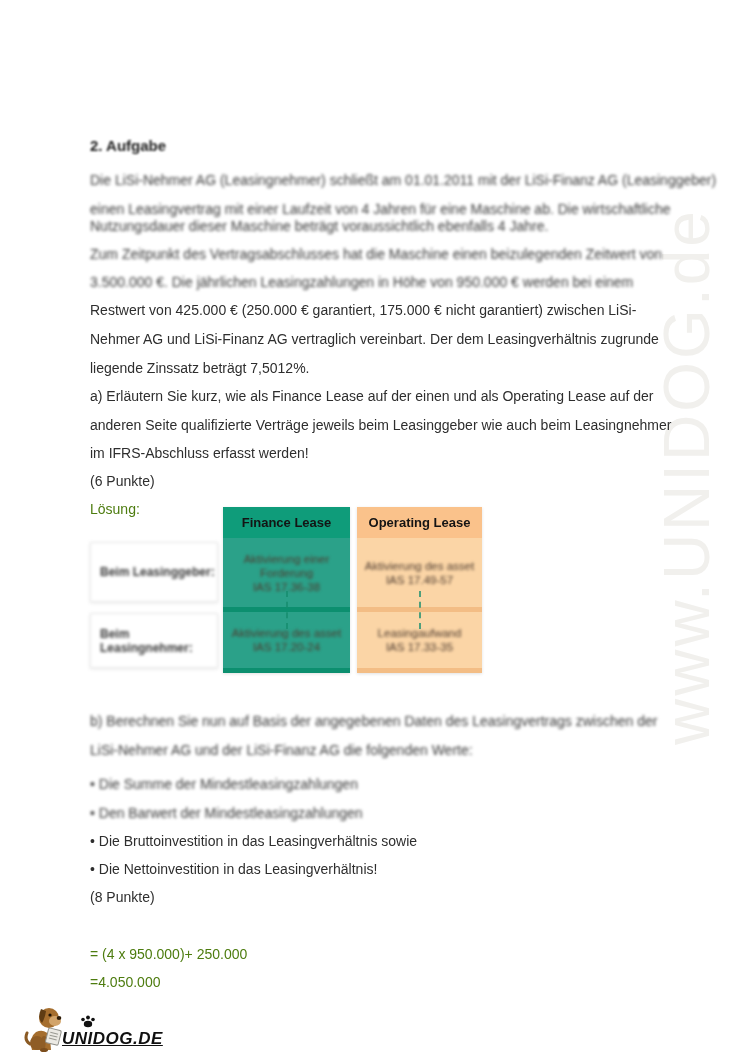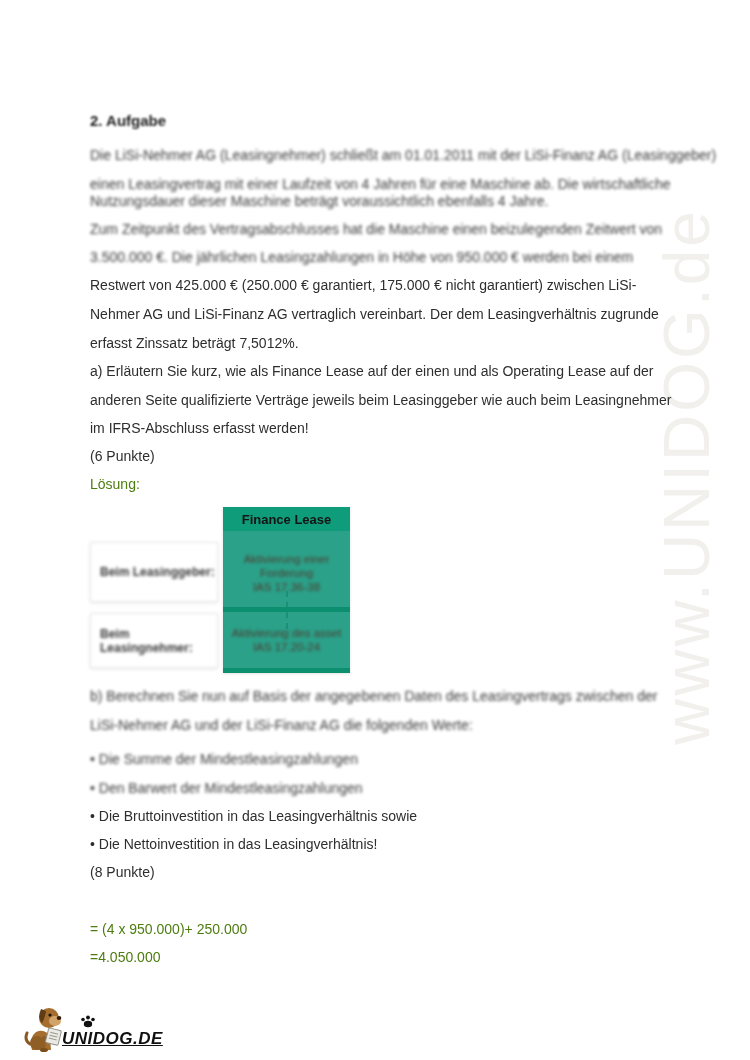--- a/index.html
+++ b/index.html
@@ -20,21 +20,21 @@
     letter-spacing:3px;
     color:#f1f0ed;
     white-space:nowrap;
     z-index:0;
     font-weight:400;
   }
   
   .ln{
     position:absolute;left:90px;
     font-size:14px;line-height:18px;
-    color:#2e2e2e;white-space:nowrap;z-index:2;
+    color:#2e2e2e;white-space:nowrap;z-index:2;margin-top:25px;
   }
   .bold{font-weight:bold;font-size:15px;color:#1c1c1c;}
   .green{color:#4d7c0f;}
   .blur1{filter:blur(1.2px);}
   .blur2{filter:blur(1.8px);color:#3b3b3b;}
   
   .diagram{position:absolute;left:90px;top:507px;width:392px;height:166px;z-index:2;}
   .rowlabel{
     position:absolute;left:0;width:128px;
     background:#ffffff;border:1px solid #e7e7e7;
@@ -43,21 +43,21 @@
     padding-left:9px;box-sizing:border-box;
     font-size:12px;font-weight:bold;color:#3a3a3a;
     filter:blur(1.5px);
   }
   .rowlabel.r1{top:35px;height:60px;}
   .rowlabel.r2{top:106px;height:55px;}
   .col{position:absolute;top:0;height:166px;box-shadow:0 1px 3px rgba(0,0,0,0.12);}
   .col.finance{left:133px;width:127px;background:#2ba189;}
   .col.operating{left:267px;width:125px;background:#fbd5a6;}
   .colheader{
-    position:absolute;top:0;left:0;right:0;height:24px;
+    position:absolute;top:0;left:0;right:0;height:31px;
     display:flex;align-items:center;justify-content:center;
     font-size:13px;font-weight:bold;color:#141414;
   }
   .finance .colheader{background:#0f9c7a;}
   .operating .colheader{background:#fac28b;}
   .cell{
     position:absolute;left:0;right:0;
     display:flex;flex-direction:column;align-items:center;justify-content:center;
     font-size:11.5px;line-height:14px;text-align:center;
     color:#4e3c30;filter:blur(1.5px);
@@ -102,21 +102,21 @@
 
   <div class="ln bold blur1" style="top:112px">2. Aufgabe</div>
   <div class="ln blur2" style="top:146px">Die LiSi-Nehmer AG (Leasingnehmer) schließt am 01.01.2011 mit der LiSi-Finanz AG (Leasinggeber)</div>
   <div class="ln blur2" style="top:175px">einen Leasingvertrag mit einer Laufzeit von 4 Jahren für eine Maschine ab. Die wirtschaftliche</div>
   <div class="ln blur2" style="top:192px">Nutzungsdauer dieser Maschine beträgt voraussichtlich ebenfalls 4 Jahre.</div>
   <div class="ln blur2" style="top:220px">Zum Zeitpunkt des Vertragsabschlusses hat die Maschine einen beizulegenden Zeitwert von</div>
   <div class="ln blur2" style="top:248px">3.500.000 €. Die jährlichen Leasingzahlungen in Höhe von 950.000 € werden bei einem</div>
 
   <div class="ln" style="top:276px">Restwert von 425.000 € (250.000 € garantiert, 175.000 € nicht garantiert) zwischen LiSi-</div>
   <div class="ln" style="top:305px">Nehmer AG und LiSi-Finanz AG vertraglich vereinbart. Der dem Leasingverhältnis zugrunde</div>
-  <div class="ln" style="top:334px">erfasst Zinssatz beträgt 7,5012%.</div>
+  <div class="ln" style="top:334px">liegende Zinssatz beträgt 7,5012%.</div>
 
   <div class="ln" style="top:362px">a) Erläutern Sie kurz, wie als Finance Lease auf der einen und als Operating Lease auf der</div>
   <div class="ln" style="top:391px">anderen Seite qualifizierte Verträge jeweils beim Leasinggeber wie auch beim Leasingnehmer</div>
   <div class="ln" style="top:419px">im IFRS-Abschluss erfasst werden!</div>
   <div class="ln" style="top:447px">(6 Punkte)</div>
   <div class="ln green" style="top:475px">Lösung:</div>
 
   <div class="diagram">
     <div class="rowlabel r1">
       <span>Beim Leasinggeber:</span>
@@ -134,20 +134,34 @@
       </div>
       <div class="hdiv"></div>
       <div class="cell c2">
         <div>Aktivierung des asset</div>
         <div>IAS 17.20-24</div>
       </div>
       <div class="connector"></div>
       <div class="bedge"></div>
     </div>
 
+    <div class="col operating">
+      <div class="colheader">Operating Lease</div>
+      <div class="cell c1">
+        <div>Aktivierung des asset</div>
+        <div>IAS 17.49-57</div>
+      </div>
+      <div class="hdiv"></div>
+      <div class="cell c2">
+        <div>Leasingaufwand</div>
+        <div>IAS 17.33-35</div>
+      </div>
+      <div class="connector"></div>
+      <div class="bedge"></div>
+    </div>
   </div>
 
   <div class="ln blur2" style="top:687px">b) Berechnen Sie nun auf Basis der angegebenen Daten des Leasingvertrags zwischen der</div>
   <div class="ln blur2" style="top:716px">LiSi-Nehmer AG und der LiSi-Finanz AG die folgenden Werte:</div>
   <div class="ln blur2" style="top:750px">• Die Summe der Mindestleasingzahlungen</div>
   <div class="ln blur2" style="top:779px">• Den Barwert der Mindestleasingzahlungen</div>
 
   <div class="ln" style="top:807px">• Die Bruttoinvestition in das Leasingverhältnis sowie</div>
   <div class="ln" style="top:835px">• Die Nettoinvestition in das Leasingverhältnis!</div>
   <div class="ln" style="top:863px">(8 Punkte)</div>

